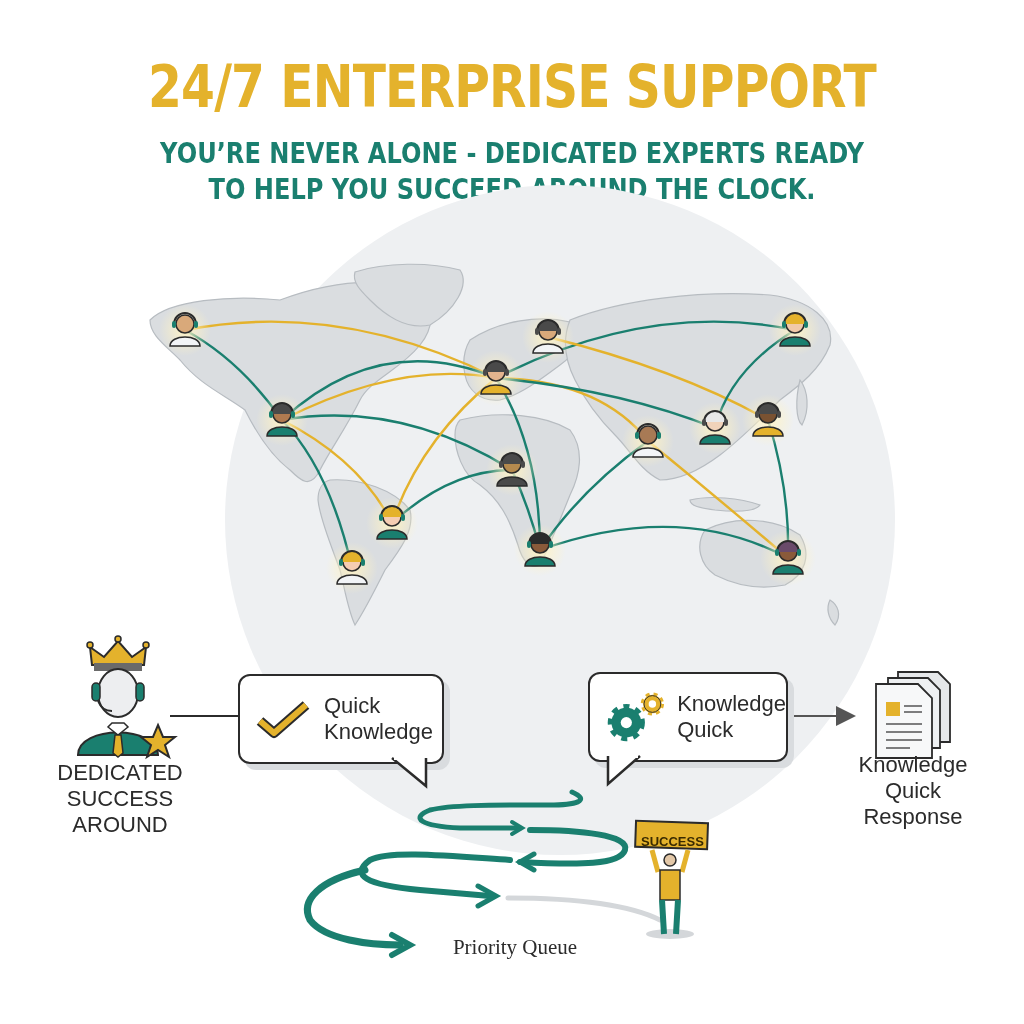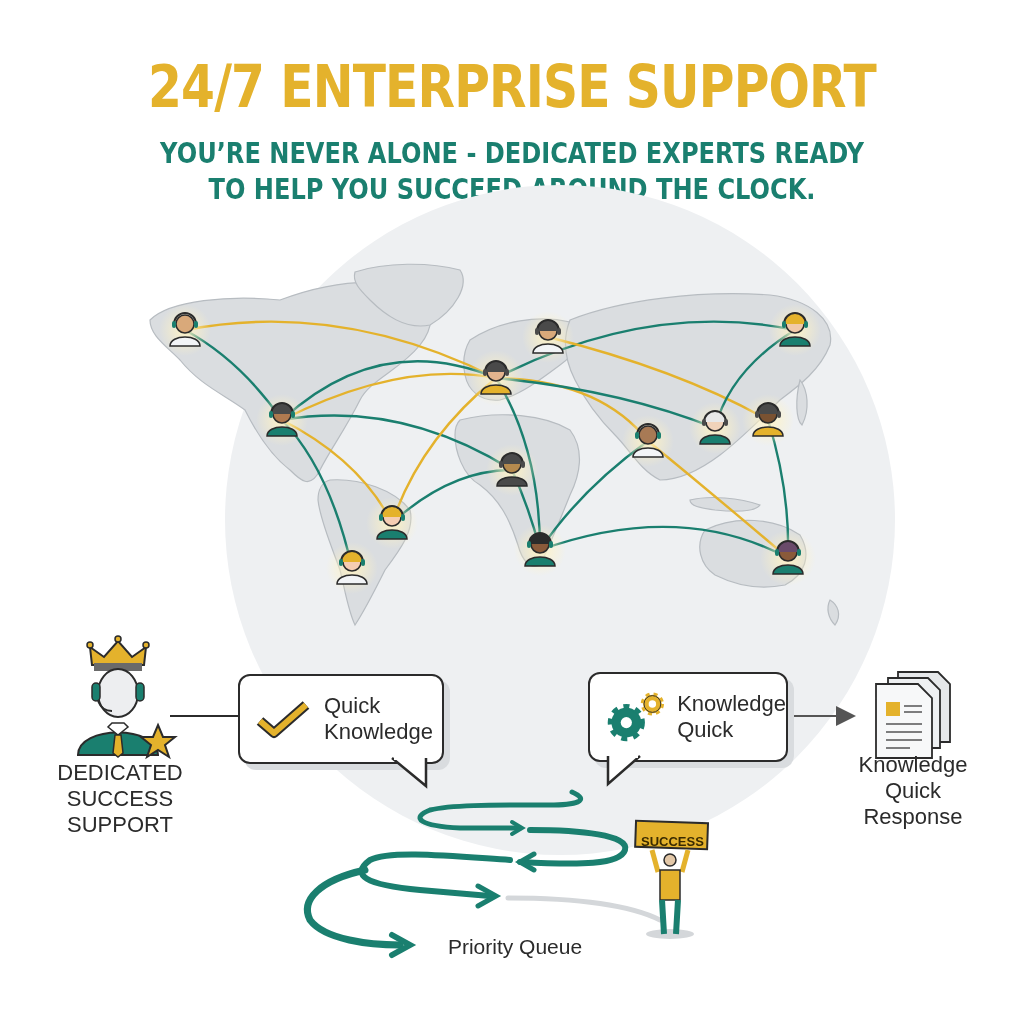--- a/index.html
+++ b/index.html
@@ -276,24 +276,24 @@
   </div>
 </div>
 <svg style="position:absolute; left:604px; top:754px;" width="40" height="34">
   <path d="M36,2 L4,30 L4,2" fill="#fff" stroke="#2b2b2b" stroke-width="2.5"></path>
   <line x1="6" y1="2" x2="34" y2="2" stroke="#fff" stroke-width="4"></line>
 </svg>
 
 <div class="label" style="left:40px; top:760px; width:160px;">
   <div>DEDICATED</div>
   <div>SUCCESS</div>
-  <div>SUPPORT</div>
+  <div>AROUND</div>
 </div>
 
 <div class="label" style="left:838px; top:752px; width:150px;">
   <div>Knowledge</div>
   <div>Quick</div>
   <div>Response</div>
 </div>
 
 <div class="banner-text" style="left:641px; top:834px;">SUCCESS</div>
 
-<div class="label" style="left:420px; top:934px; width:190px; font-size:21px;">Priority Queue</div>
+<div class="label" style="left:420px; top:934px; width:190px; font-size:21px;font-family:Liberation Serif, serif;">Priority Queue</div>
 
 </body></html>

